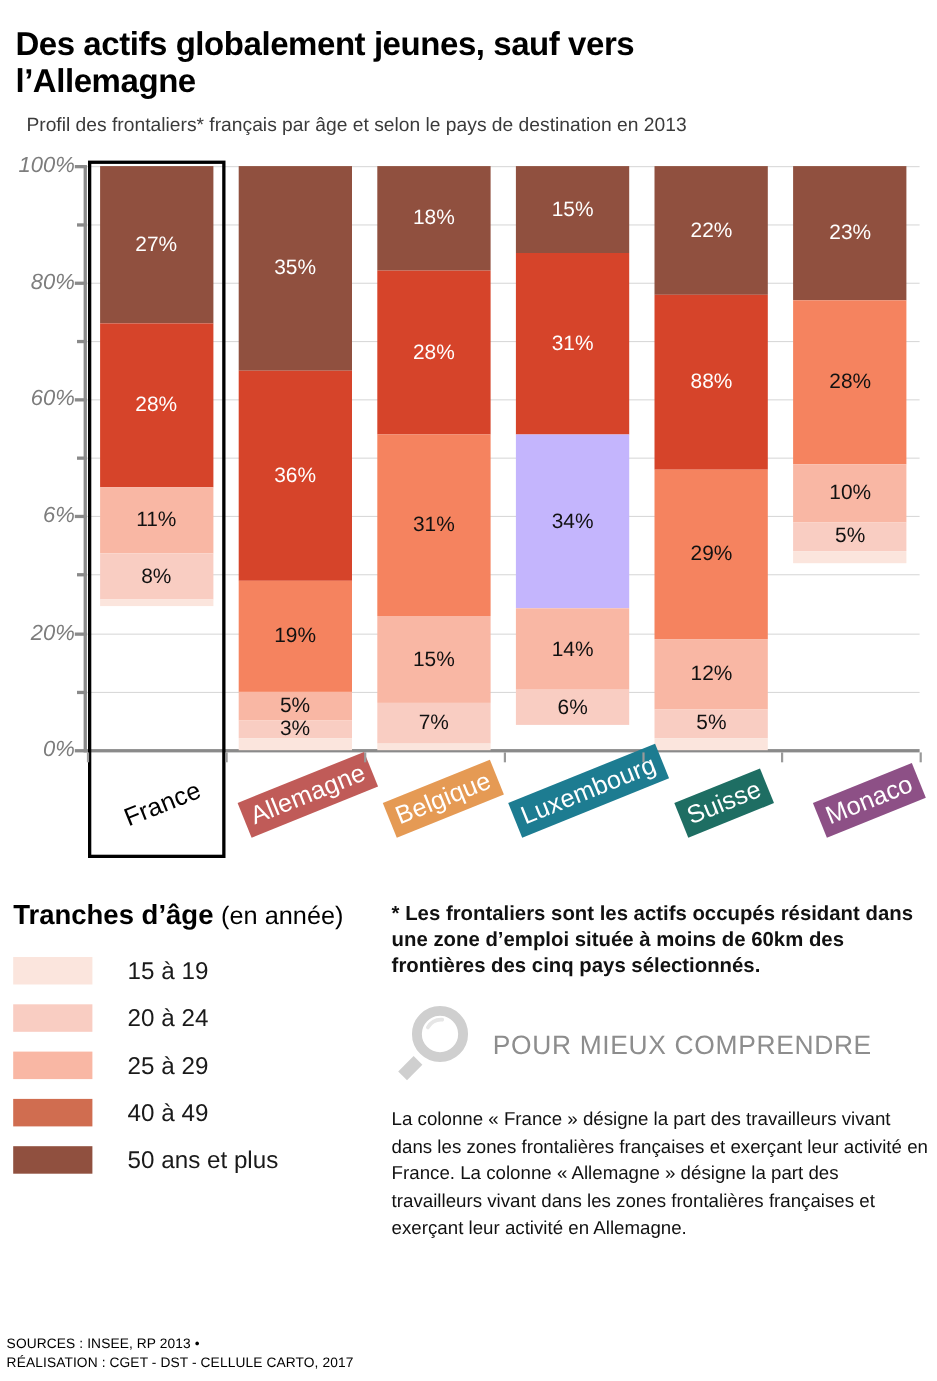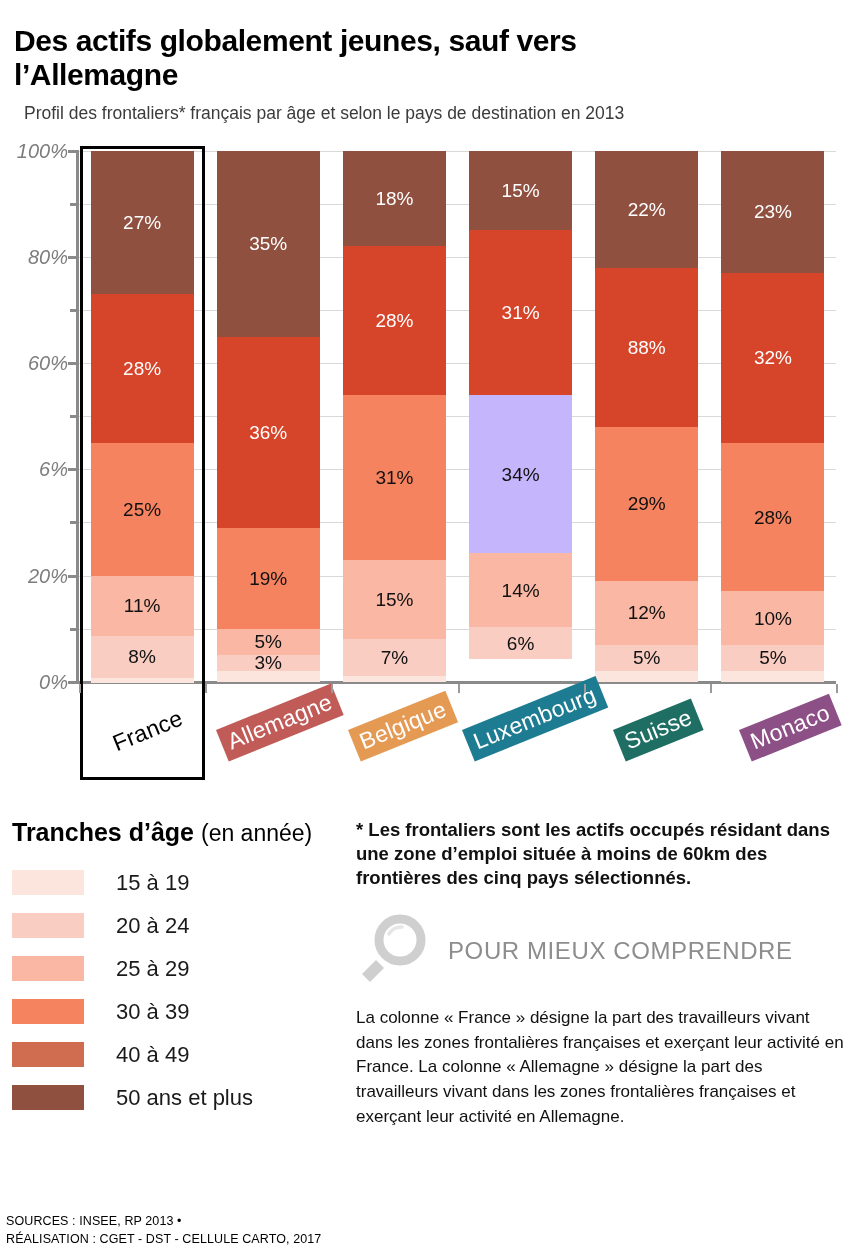--- a/index.html
+++ b/index.html
@@ -263,23 +263,20 @@
       <div class="grid-line" style="top: 0px;"></div>
     </div>
   <div id="bars">
       <div class="bar-col" style="left: 11.5833px; width: 103px;">
         <div class="seg" style="height: 143.37px; background: rgb(144, 80, 63);">
           <span class="seg-label light">27%</span>
         </div>
         <div class="seg" style="height: 148.68px; background: rgb(214, 68, 42);">
           <span class="seg-label light">28%</span>
         </div>
-        <div class="seg" style="height: 132.75px; background: rgb(245, 131, 95);">
-          <span class="seg-label dark">25%</span>
-        </div>
         <div class="seg" style="height: 60px; background: rgb(249, 183, 164);">
           <span class="seg-label dark">11%</span>
         </div>
         <div class="seg" style="height: 42.48px; background: rgb(249, 205, 194);">
           <span class="seg-label dark">8%</span>
         </div>
         <div class="seg" style="height: 5.31px; background: rgb(251, 229, 221);"></div>
       </div>
       <div class="bar-col" style="left: 137.75px; width: 103px;">
         <div class="seg" style="height: 185.85px; background: rgb(144, 80, 63);">
@@ -349,23 +346,20 @@
           <span class="seg-label dark">12%</span>
         </div>
         <div class="seg" style="height: 26.55px; background: rgb(249, 205, 194);">
           <span class="seg-label dark">5%</span>
         </div>
         <div class="seg" style="height: 10.62px; background: rgb(251, 229, 221);"></div>
       </div>
       <div class="bar-col" style="left: 642.417px; width: 103px;">
         <div class="seg" style="height: 122.13px; background: rgb(144, 80, 63);">
           <span class="seg-label light">23%</span>
-        </div>
-        <div class="seg" style="height: 169.92px; background: rgb(214, 68, 42);">
-          <span class="seg-label light">32%</span>
         </div>
         <div class="seg" style="height: 148.68px; background: rgb(245, 131, 95);">
           <span class="seg-label dark">28%</span>
         </div>
         <div class="seg" style="height: 53.1px; background: rgb(249, 183, 164);">
           <span class="seg-label dark">10%</span>
         </div>
         <div class="seg" style="height: 26.55px; background: rgb(249, 205, 194);">
           <span class="seg-label dark">5%</span>
         </div>
@@ -413,24 +407,20 @@
       </div>
       <div class="legend-item">
         <span class="legend-swatch" style="background: rgb(249, 205, 194);"></span>
         <span class="legend-text">20 à 24</span>
       </div>
       <div class="legend-item">
         <span class="legend-swatch" style="background: rgb(249, 183, 164);"></span>
         <span class="legend-text">25 à 29</span>
       </div>
       <div class="legend-item">
-        <span class="legend-swatch" style="background: rgb(245, 131, 95);"></span>
-        <span class="legend-text">30 à 39</span>
-      </div>
-      <div class="legend-item">
         <span class="legend-swatch" style="background: rgb(208, 109, 80);"></span>
         <span class="legend-text">40 à 49</span>
       </div>
       <div class="legend-item">
         <span class="legend-swatch" style="background: rgb(144, 80, 63);"></span>
         <span class="legend-text">50 ans et plus</span>
       </div>
     </div>
 </div>
 

